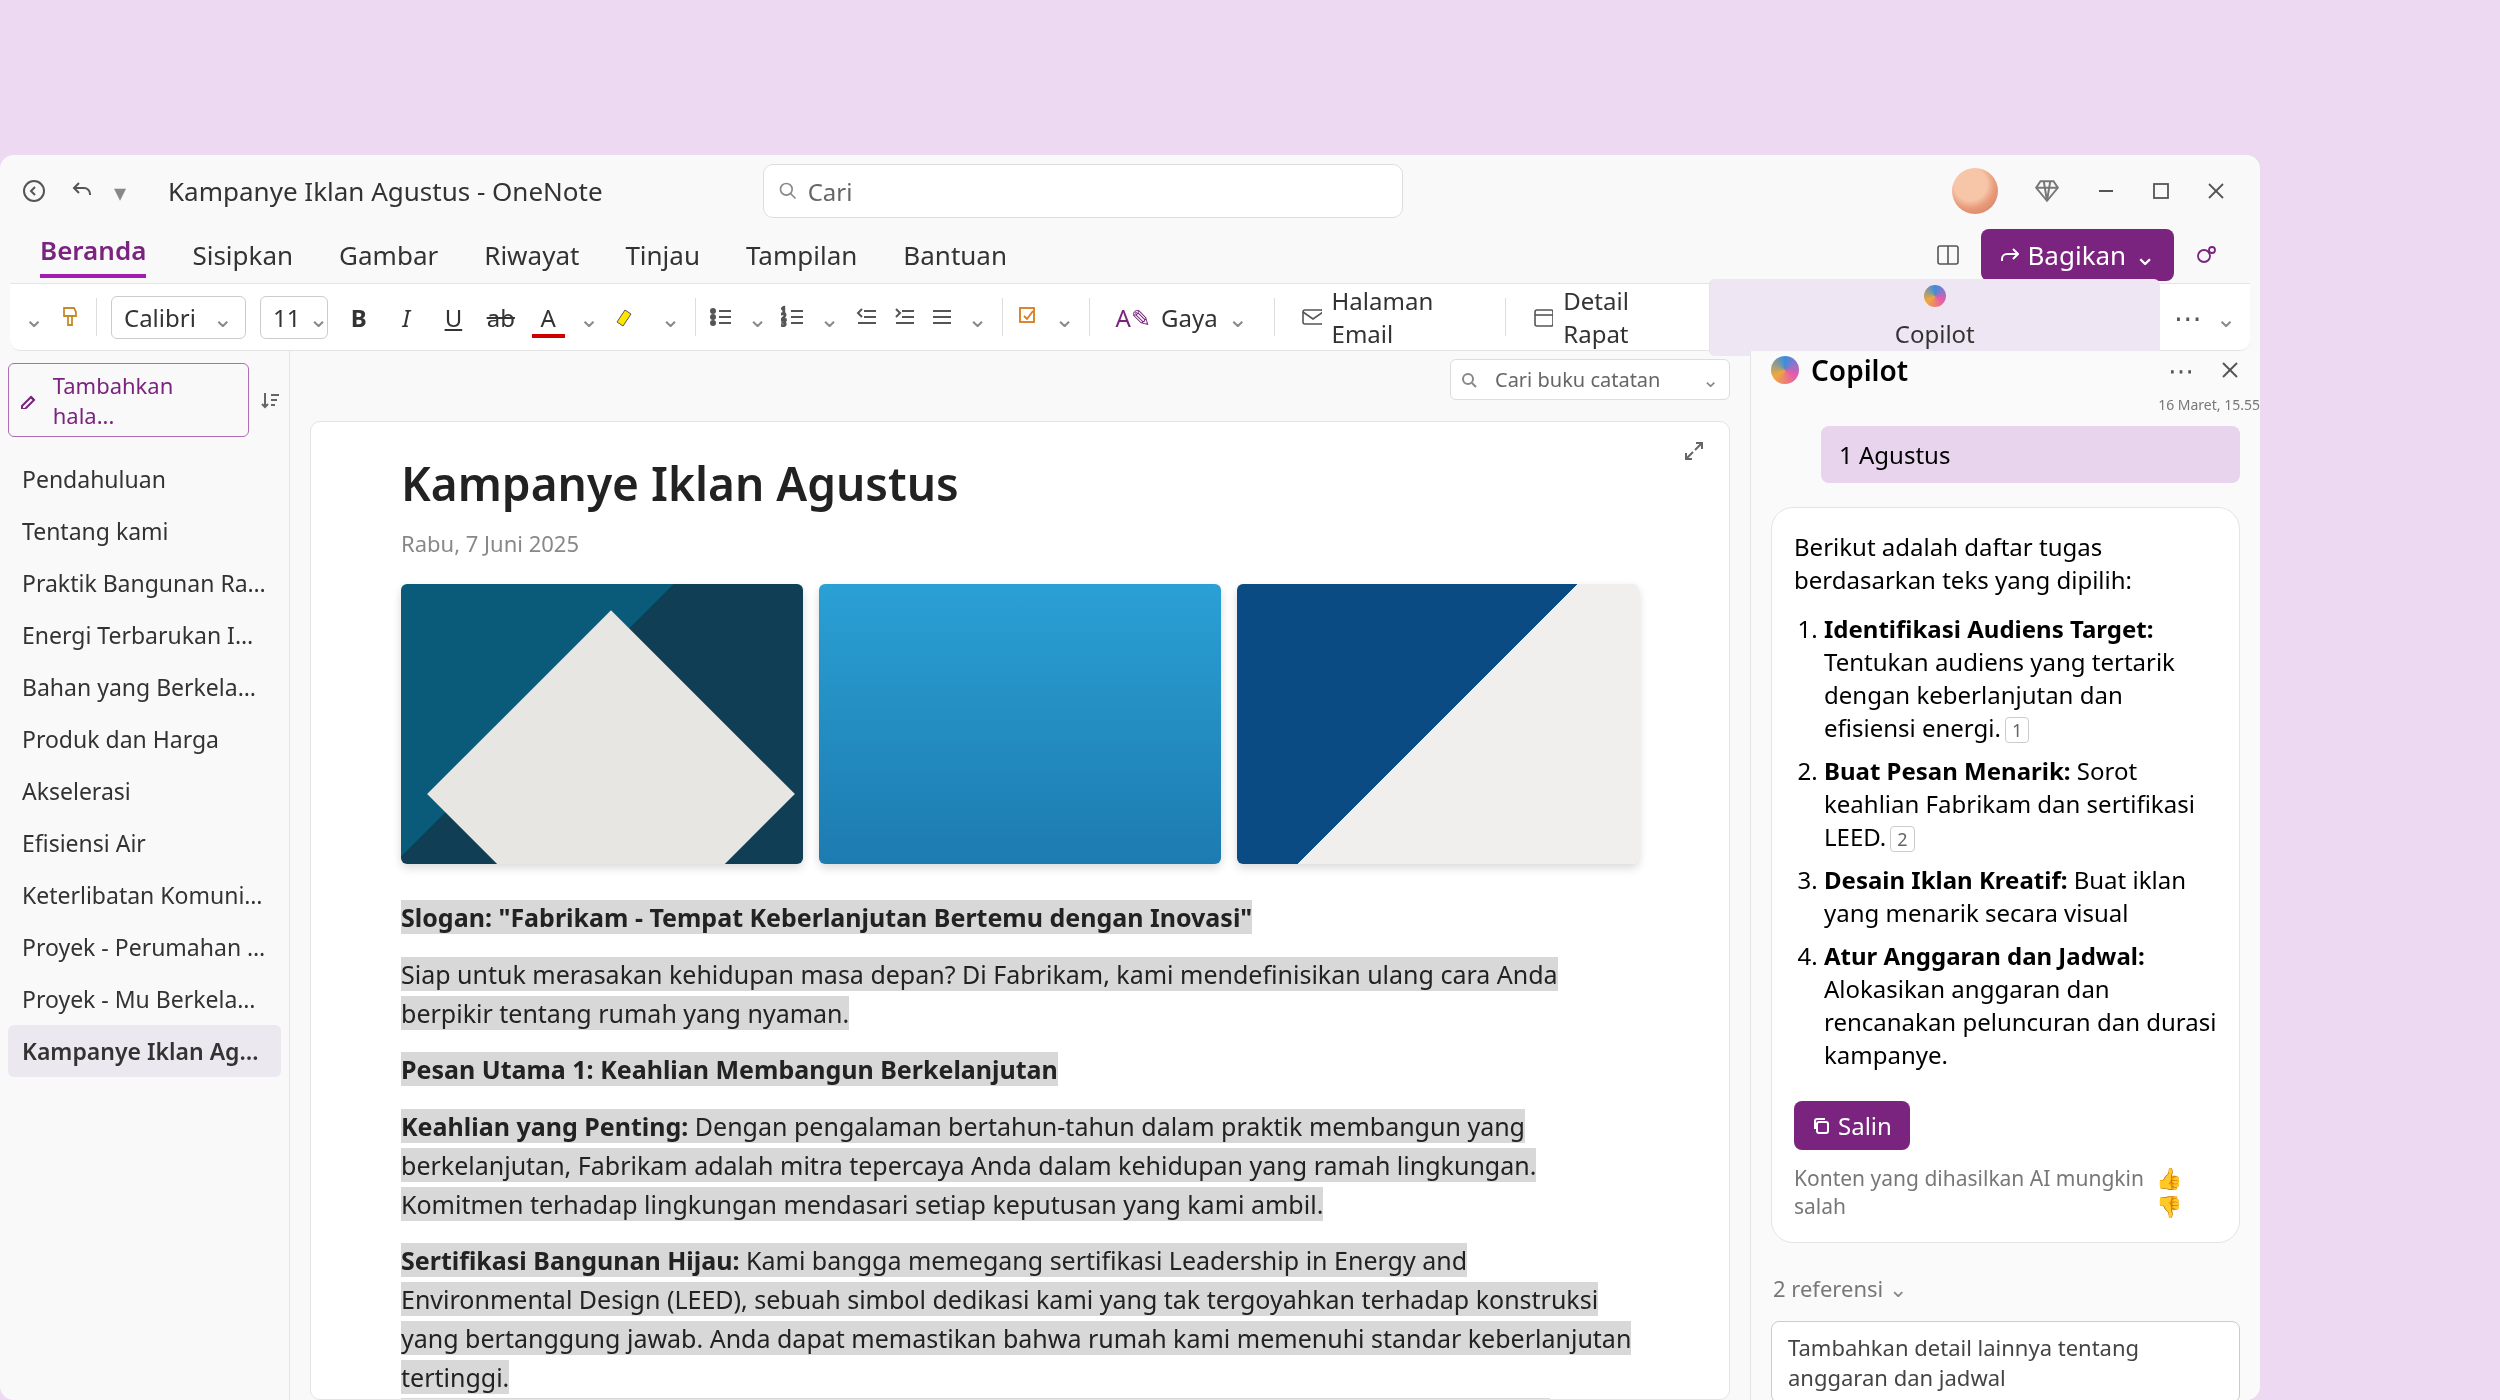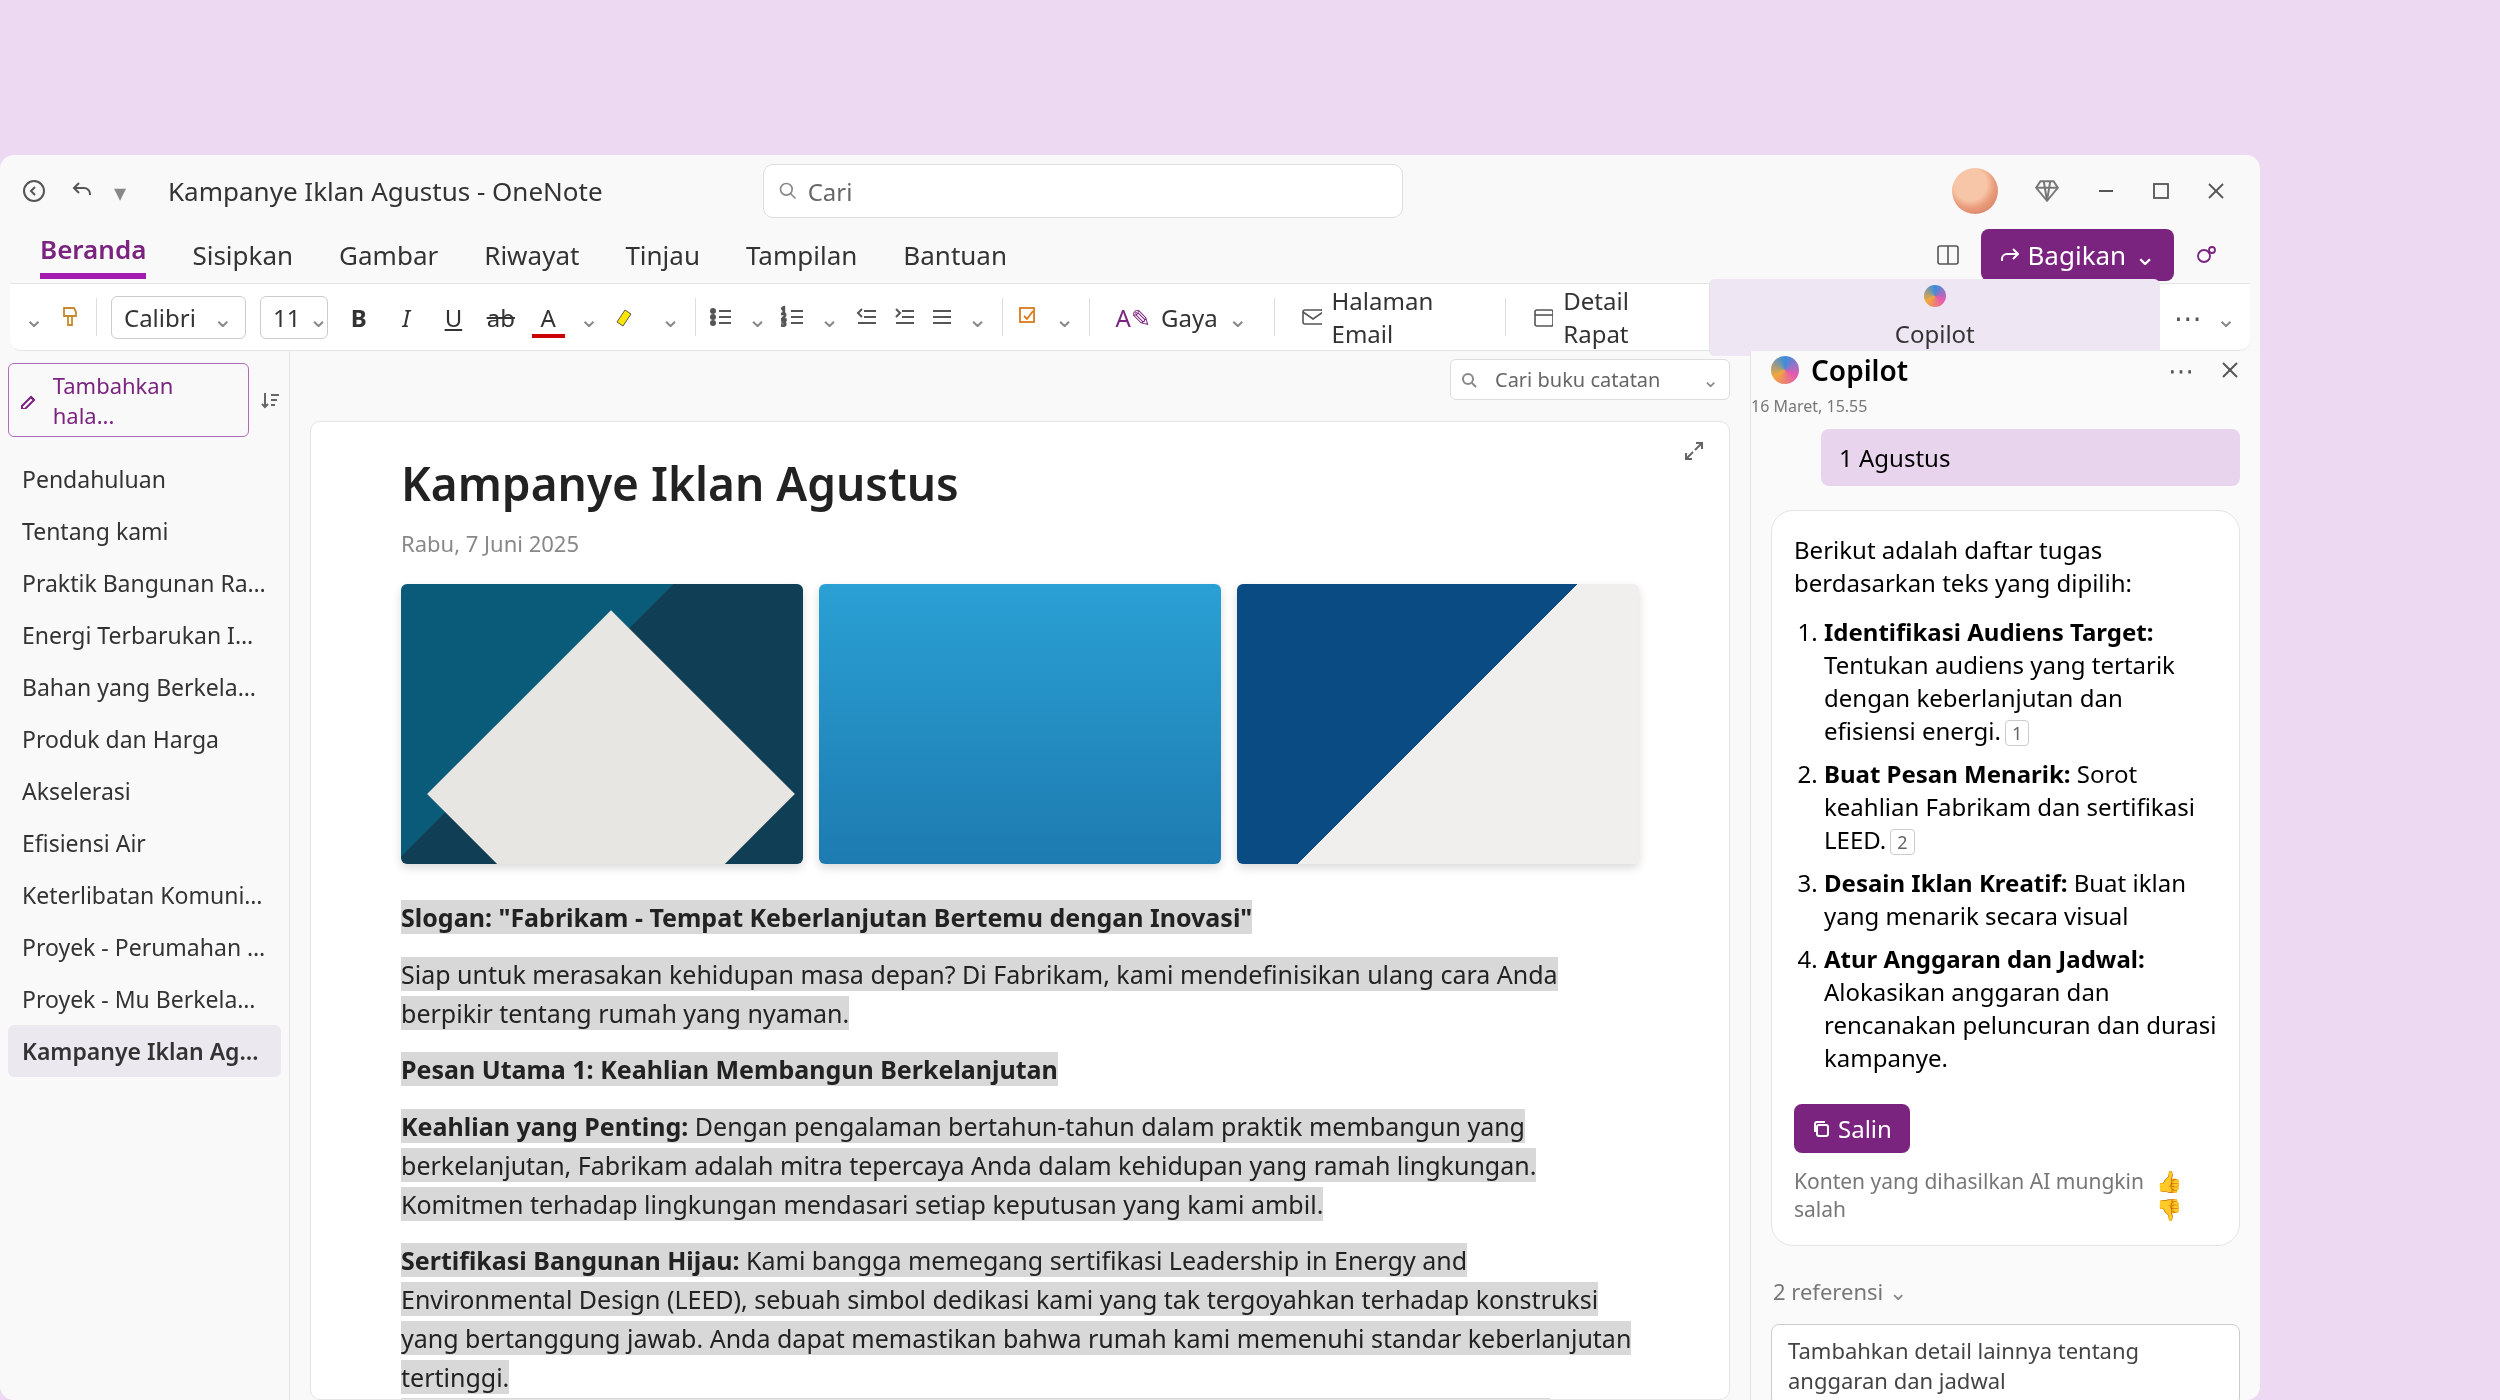--- a/index.html
+++ b/index.html
@@ -7,21 +7,21 @@
   .app-window { position: absolute; top: 155px; left: 0; width: 2260px; height: 1245px; background: #faf9fa; border-radius: 14px; overflow: hidden; display: flex; flex-direction: column; }
   
   .titlebar { height: 72px; display: flex; align-items: center; padding: 0 10px; }
   .titlebar .icon-btn { width: 48px; height: 48px; display: flex; align-items: center; justify-content: center; color: #555; }
   .titlebar .title { margin-left: 34px; font-size: 26px; color: #333; }
   .searchbox { margin-left: 160px; width: 640px; height: 54px; border: 1px solid #ddd; border-radius: 10px; background: #fff; display: flex; align-items: center; padding: 0 14px; color: #666; }
   .titlebar .right { margin-left: auto; display: flex; align-items: center; gap: 36px; padding-right: 24px; }
   .avatar { width: 46px; height: 46px; border-radius: 50%; background: radial-gradient(circle at 40% 35%, #f7c6a8 0 40%, #e89a7a 60%, #c7785d 100%); }
   
   .menubar { height: 56px; display: flex; align-items: center; padding: 0 40px; gap: 46px; font-size: 26px; color: #333; }
-  .menubar .tab.active { color: #7a237f; font-weight: 600; border-bottom: 6px solid #a21caf; padding-bottom: 6px; }
+  .menubar .tab.active { color: #7a237f; font-weight: 600; border-bottom: 4px solid #a21caf; padding-bottom: 6px; }
   .menubar .right { margin-left: auto; display: flex; align-items: center; gap: 20px; }
   .share-btn { background: #7a237f; color: #fff; border-radius: 8px; padding: 8px 18px; display: flex; align-items: center; gap: 8px; }
   
   .ribbon { height: 68px; background: #fff; border-top: 1px solid #e4e4e4; border-bottom: 1px solid #e4e4e4; display: flex; align-items: center; padding: 0 14px; gap: 14px; font-size: 24px; color: #333; border-radius: 0 0 10px 10px; margin: 0 10px; }
   .combo { border: 1px solid #ccc; border-radius: 6px; padding: 4px 12px; background: #fff; display: flex; align-items: center; gap: 8px; }
   .combo.font { width: 150px; }
   .combo.size { width: 68px; }
   .ribbon .fmt { width: 38px; text-align: center; }
   .ribbon .sep { width: 1px; height: 38px; background: #ddd; }
   .ribbon .btn { display: flex; align-items: center; gap: 10px; padding: 6px 12px; border-radius: 6px; }
@@ -46,21 +46,21 @@
   .photo.c { background: linear-gradient(135deg, #0a4b84 0 50%, #f0efee 50% 100%); }
   .content { margin-top: 34px; font-size: 25px; color: #222; line-height: 1.55; }
   .content .hl { background: #d8d8d8; }
   .content p { margin-bottom: 18px; }
   .expand-icon { position: absolute; top: 18px; right: 24px; color: #666; }
   
   .copilot { width: 510px; border-left: 1px solid #e4e4e4; display: flex; flex-direction: column; background: #fafafa; }
   .cp-head { height: 60px; display: flex; align-items: center; padding: 0 20px; gap: 12px; }
   .cp-head .spacer { flex: 1; }
   .cp-title { font-size: 28px; font-weight: 600; }
-  .cp-time { text-align: left; color: #777; font-size: 16px; padding: 6px 0; }
+  .cp-time { text-align: right; color: #777; font-size: 14px; padding: 6px 0; }
   .cp-chip { margin: 6px 20px 0 70px; background: #e9d4ee; border-radius: 8px; padding: 12px 18px; font-size: 24px; }
   .cp-card { margin: 24px 20px; background: #fff; border: 1px solid #e4e4e4; border-radius: 22px; padding: 22px; font-size: 24px; }
   .cp-card ol { margin: 16px 0 16px 30px; }
   .cp-card li { margin-bottom: 10px; }
   .cp-card .ref { display: inline-block; border: 1px solid #ccc; border-radius: 4px; font-size: 18px; padding: 0 6px; color: #666; margin-left: 4px; }
   .cp-copy { margin-top: 14px; background: #7a237f; color: #fff; border-radius: 8px; padding: 8px 18px; display: inline-flex; align-items: center; gap: 8px; }
   .cp-foot { display: flex; align-items: center; justify-content: space-between; margin-top: 14px; color: #777; font-size: 21px; }
   .cp-refcount { padding: 6px 22px 0; color: #777; font-size: 22px; }
   .cp-suggest { margin: 18px 20px 0; }
   .cp-suggest .pill { border: 1px solid #ccc; border-radius: 8px; padding: 10px 16px; font-size: 22px; color: #444; background: #fff; display: inline-block; margin-bottom: 12px; }

